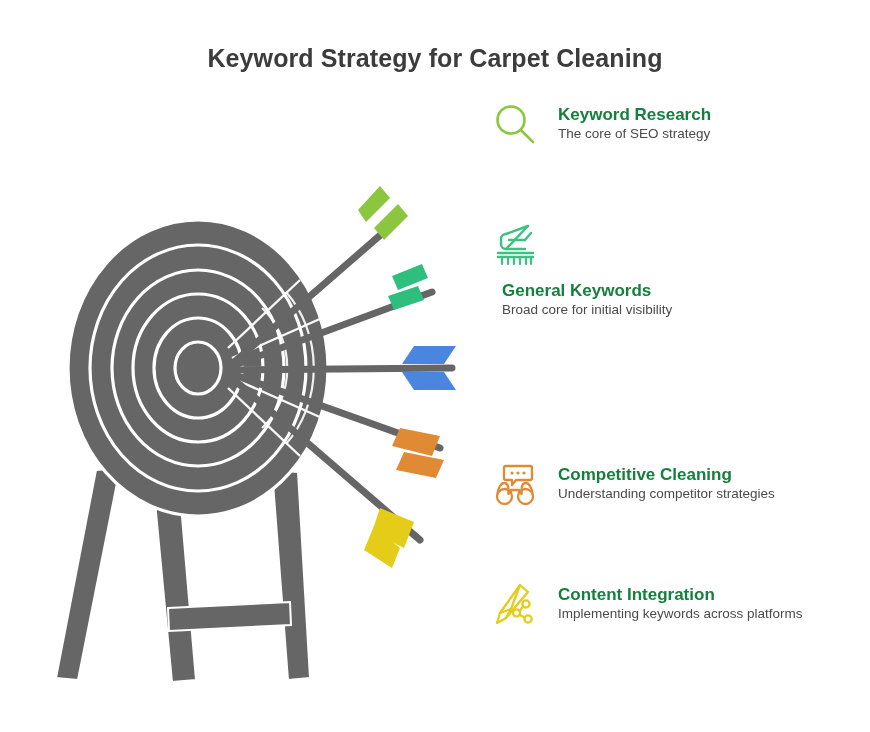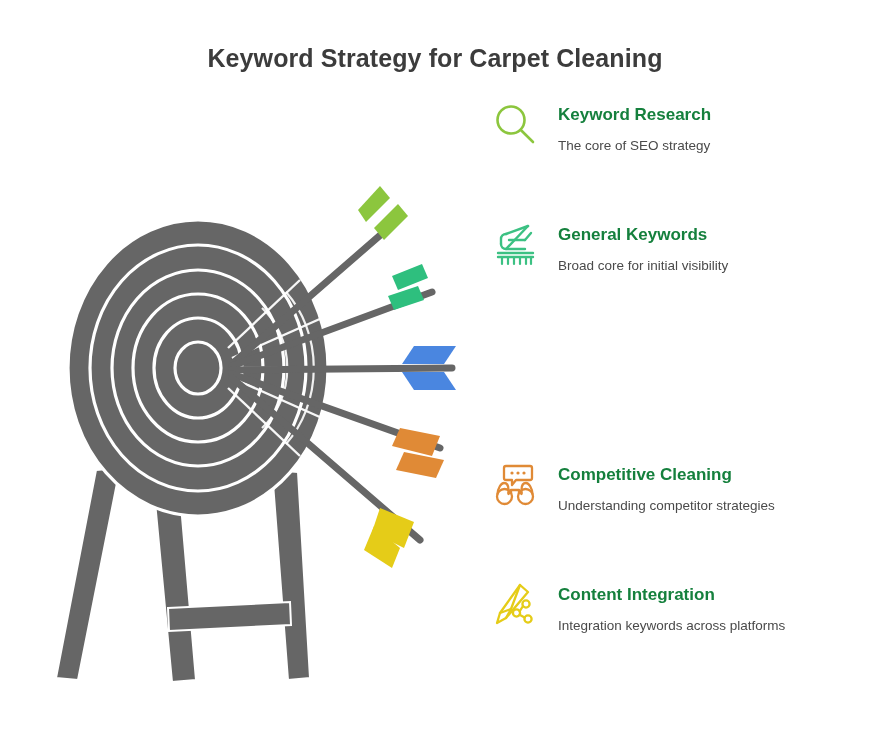--- a/index.html
+++ b/index.html
@@ -71,21 +71,21 @@
     padding-top: 10px;
   }
   .item-title {
     font-size: 17px;
     font-weight: bold;
     color: #15803d;
     line-height: 1.1;
     white-space: nowrap;
   }
   .item-desc {
-    margin-top: 13px;
+    margin-top: 1px;
     font-size: 13.5px;
     color: #4a4a4a;
     line-height: 1.2;
     white-space: nowrap;
   }
 </style>
 </head>
 <body>
 
 <div id="infographic">
@@ -175,21 +175,21 @@
           <circle cx="19" cy="18" r="13.5" fill="none" stroke="#8CC63E" stroke-width="2.6"></circle>
           <line x1="28.6" y1="27.8" x2="41" y2="40" stroke="#8CC63E" stroke-width="2.6" stroke-linecap="round"></line>
         </svg>
       </div>
       <div class="item-text">
         <div class="item-title">Keyword Research</div>
         <div class="item-desc">The core of SEO strategy</div>
       </div>
     </div>
 
-    <div class="list-item" style="top:120px;">
+    <div class="list-item" style="top:120px;flex-direction:column;">
       <div class="item-icon">
         <svg width="46" height="46" viewBox="0 0 46 46">
           <g fill="none" stroke="#3CC183" stroke-width="2.4" stroke-linecap="round" stroke-linejoin="round">
             <path d="M9,22 L9,17 A5,5 0 0 1 14,12 L14,12"></path>
             <path d="M9,22 A5,5 0 0 0 14,27 L33,27"></path>
             <path d="M14,12 L36,4"></path>
             <path d="M14,27 L36,4"></path>
             <path d="M17,18 L33,18"></path>
             <path d="M33,18 L39,11"></path>
             <line x1="6" y1="31" x2="41" y2="31"></line>
@@ -246,18 +246,18 @@
             <circle cx="34" cy="22" r="3.6"></circle>
             <circle cx="24.5" cy="31" r="3.6"></circle>
             <circle cx="36" cy="37" r="3.6"></circle>
             <line x1="27.6" y1="29.3" x2="31" y2="24"></line>
             <line x1="27.6" y1="32.8" x2="32.6" y2="35.6"></line>
           </g>
         </svg>
       </div>
       <div class="item-text">
         <div class="item-title">Content Integration</div>
-        <div class="item-desc">Integration keywords across platforms</div>
+        <div class="item-desc">Implementing keywords across platforms</div>
       </div>
     </div>
 
   </div>
 </div>
 
 </body></html>

